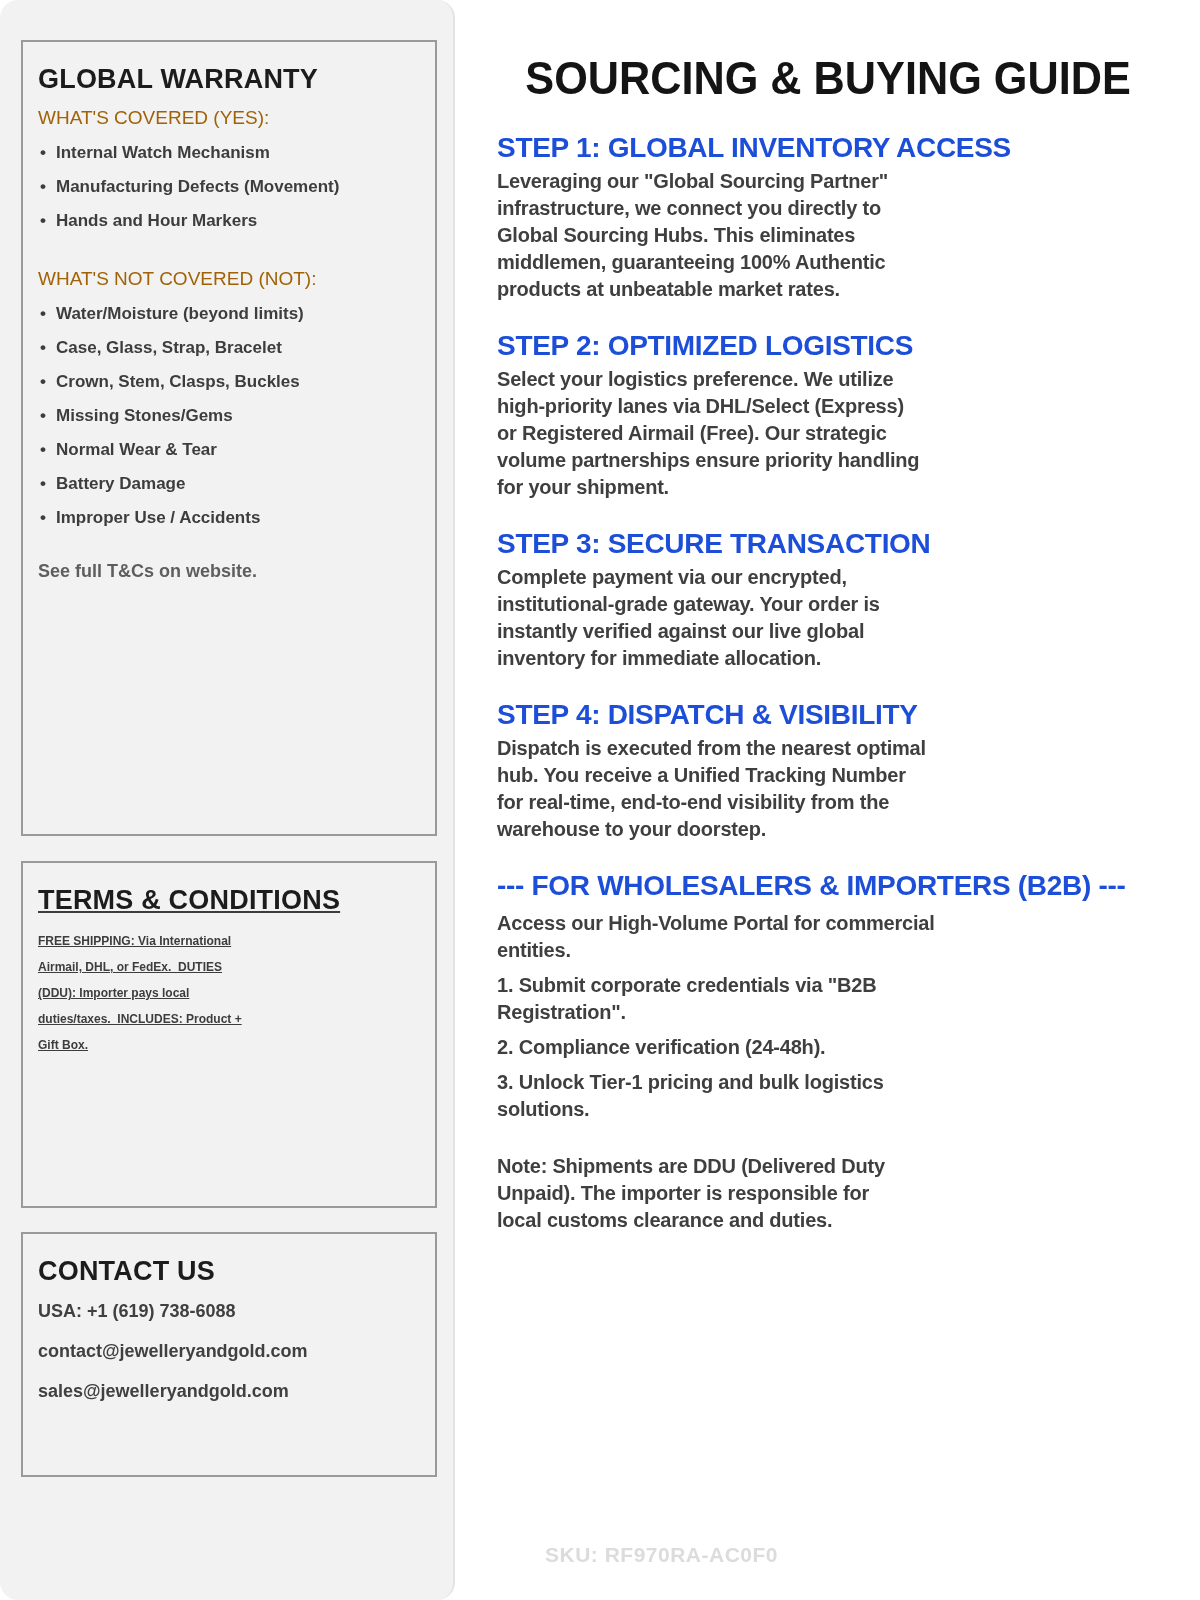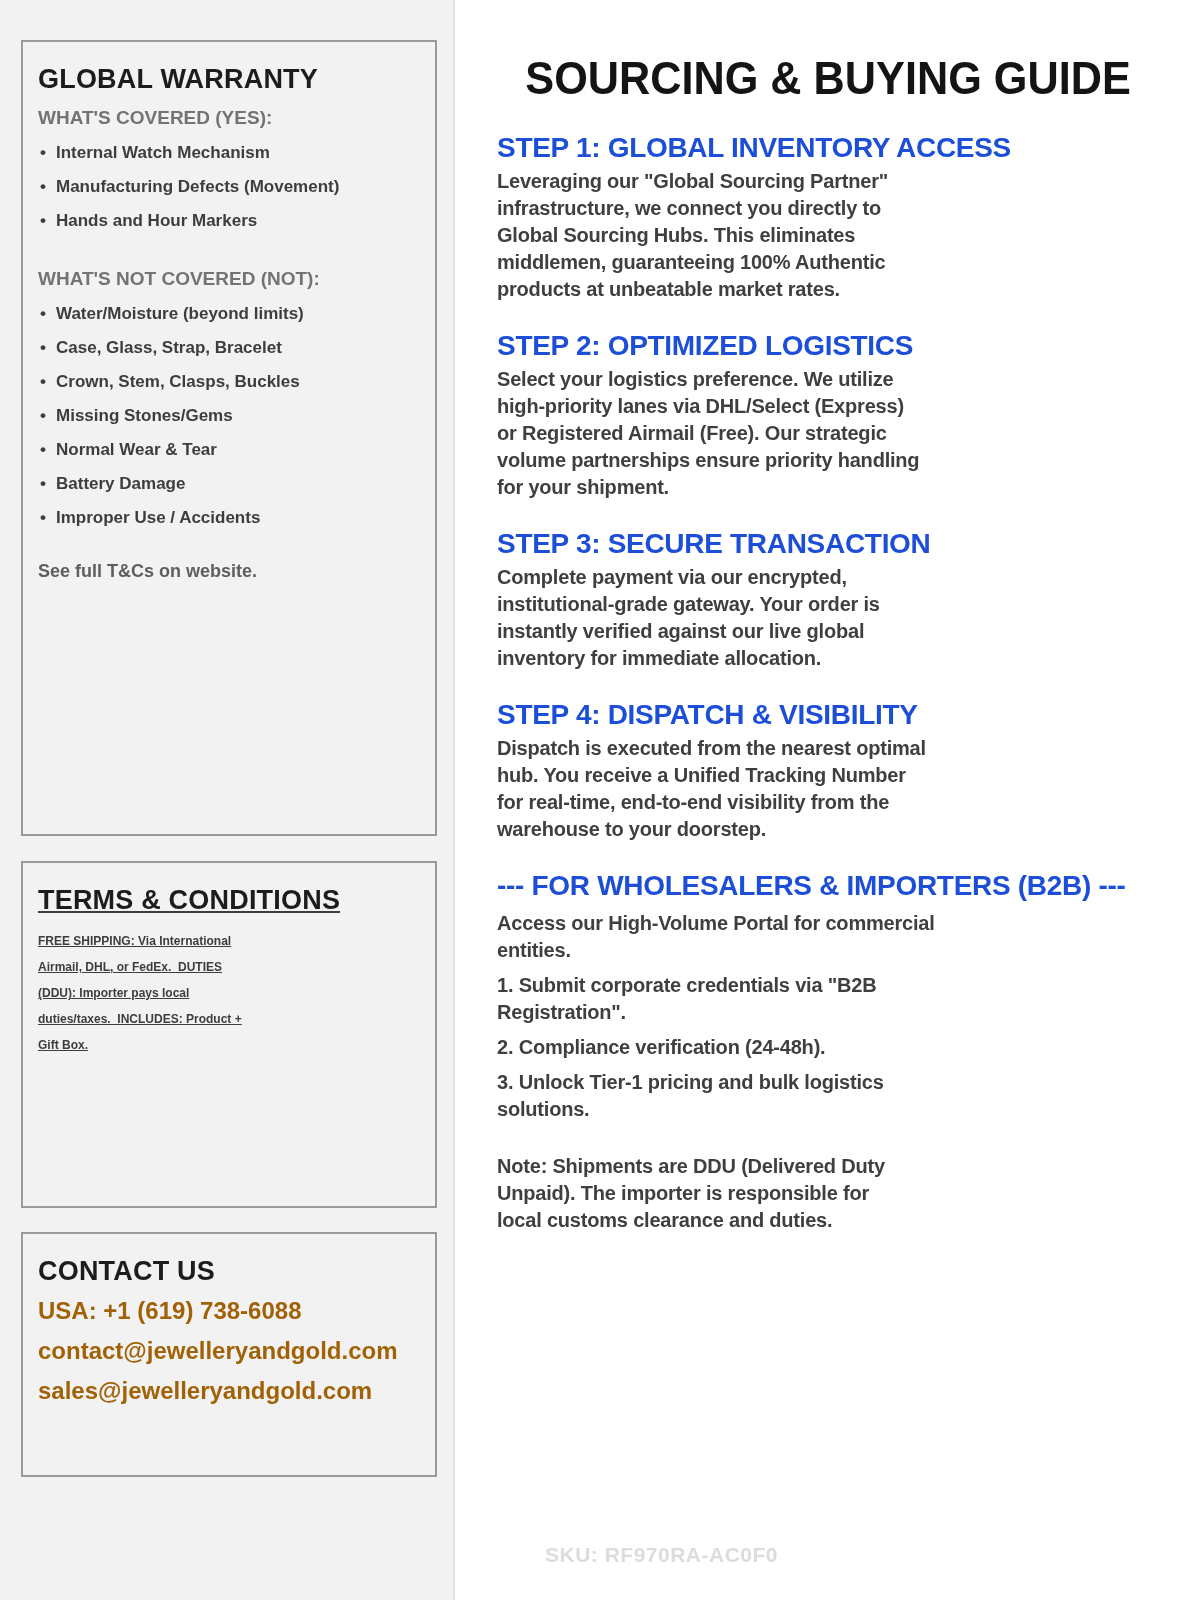--- a/index.html
+++ b/index.html
@@ -12,20 +12,21 @@
     color: #3d3d3d;
   }
 
   
   .sidebar {
     position: absolute;
     left: 0; top: 0;
     width: 455px; height: 1600px;
     background: #f2f2f2;
     border-right: 2px solid #e3e3e3;
+    border-radius: 18px;
   }
   .side-box {
     position: absolute;
     left: 21px;
     width: 416px;
     border: 2px solid #9a9a9a;
     background: #f2f2f2;
     padding: 20px 15px 20px 15px;
   }
   .box-warranty { top: 40px;   height: 796px; }
@@ -34,22 +35,22 @@
 
   .side-title {
     font-size: 27px;
     font-weight: 800;
     color: #1c1c1c;
     letter-spacing: 0.2px;
     margin: 2px 0 12px 0;
   }
   .side-subhead {
     font-size: 19px;
-    font-weight: 700;
-    color: #737373;
+    font-weight: 400;
+    color: #a16207;
     margin: 6px 0 14px 0;
   }
   .side-subhead.gap { margin-top: 38px; }
   .side-list { list-style: none; }
   .side-list li {
     position: relative;
     font-size: 17px;
     font-weight: 700;
     color: #3d3d3d;
     padding-left: 18px;
@@ -70,23 +71,23 @@
     color: #5e5e5e;
   }
   .side-body {
     font-size: 12px;
     font-weight: 700;
     color: #3d3d3d;
     line-height: 26px;
     white-space: pre-wrap;
   }
   .contact-line {
-    font-size: 24px;
-    font-weight: 700;
-    color: #a16207;
+    font-size: 18px;
+    font-weight: 700;
+    color: #404040;
     margin-top: 16px;
     line-height: 24px;
   }
   .contact-line.first { margin-top: 12px; }
 
   
   .main {
     position: absolute;
     left: 457px; top: 0;
     width: 743px; height: 1600px;

